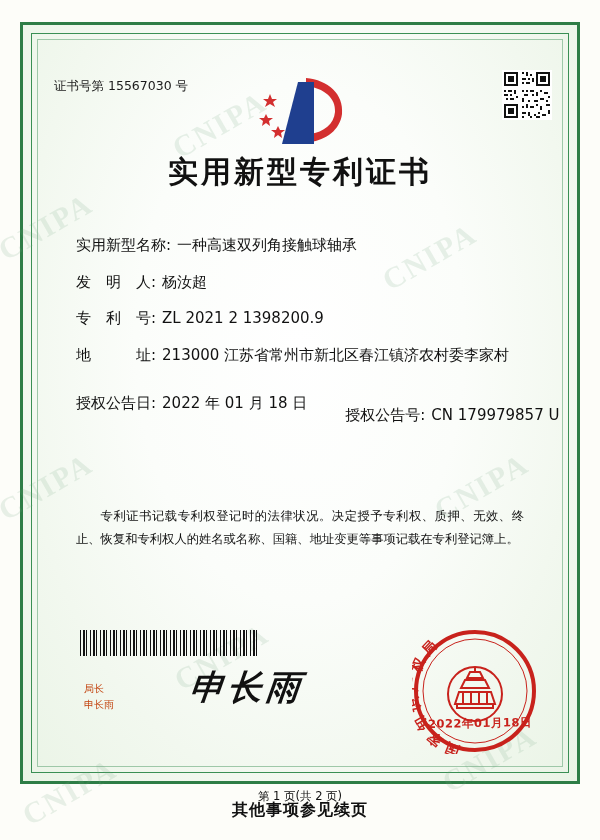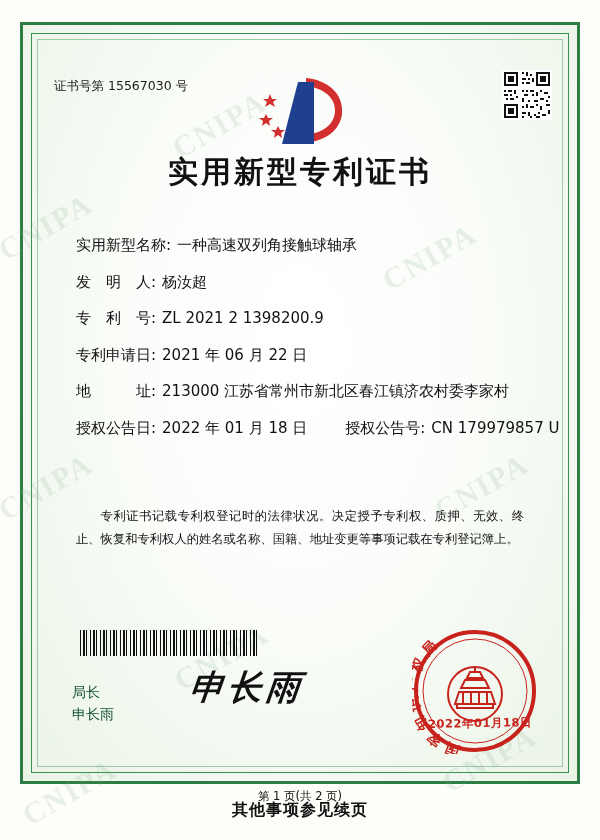--- a/index.html
+++ b/index.html
@@ -116,20 +116,21 @@
     white-space: nowrap;
   }
   .row.double {
     justify-content: flex-start;
   }
   .row .grp2 {
     margin-left: 38px;
     display: flex;
     align-items: baseline;
     white-space: nowrap;
+    margin-top: 24px;
   }
 
   
   .paras {
     position: absolute;
     left: 76px; top: 505px;
     width: 448px;
     font-size: 12.3px;
     line-height: 1.85;
     color: #111;
@@ -148,23 +149,23 @@
     background:
       repeating-linear-gradient(90deg,
         #111 0px, #111 1px, transparent 1px, transparent 3px,
         #111 3px, #111 5px, transparent 5px, transparent 6px,
         #111 6px, #111 7px, transparent 7px, transparent 10px);
   }
 
   
   .sig-label {
     position: absolute;
-    left: 72px; top: 681px;
-    font-size: 14px;
-    color: #14532d;
+    left: 84px; top: 681px;
+    font-size: 10px;
+    color: #c2410c;
     line-height: 1.6;
   }
   .sig-name {
     position: absolute;
     left: 190px; top: 665px;
     font-size: 34px;
     color: #111;
     font-family: "DejaVu Serif", "Liberation Serif", serif;
     font-style: italic;
     font-weight: bold;
@@ -313,24 +314,20 @@
       </div>
       <div class="row">
         <span class="lbl">发　明　人:</span>
         <span class="val">杨汝超</span>
       </div>
       <div class="row">
         <span class="lbl">专　利　号:</span>
         <span class="val">ZL 2021 2 1398200.9</span>
       </div>
       <div class="row">
-        <span class="lbl">专利申请日:</span>
-        <span class="val">2021 年 06 月 22 日</span>
-      </div>
-      <div class="row">
         <span class="lbl">地　　　址:</span>
         <span class="val">213000 江苏省常州市新北区春江镇济农村委李家村</span>
       </div>
       <div class="row double">
         <span class="lbl">授权公告日:</span>
         <span class="val">2022 年 01 月 18 日</span>
         <span class="grp2">
           <span class="lbl">授权公告号:</span>
           <span class="val">CN 179979857 U</span>
         </span>

